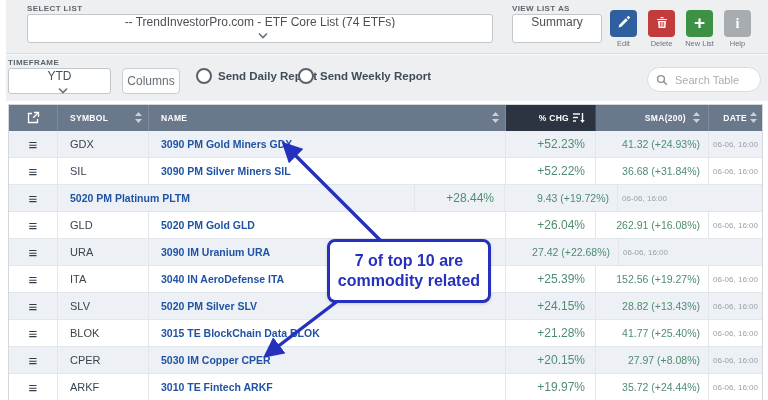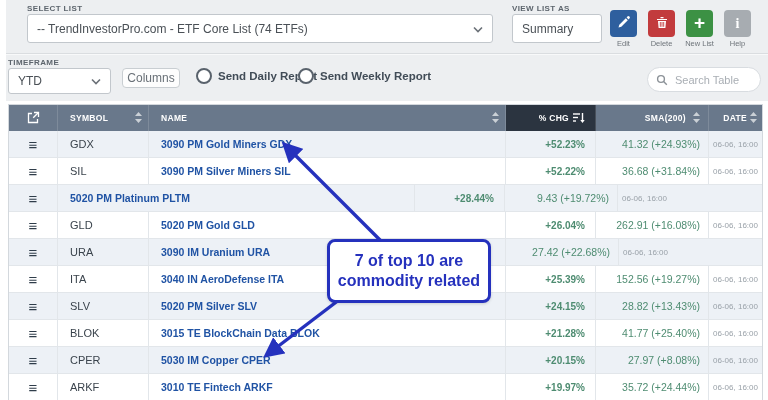--- a/index.html
+++ b/index.html
@@ -1,33 +1,33 @@
 <!DOCTYPE html>
 <html><head>
 <meta charset="utf-8">
 <style>
   html,body{margin:0;padding:0;background:#fff;font-family:"Liberation Sans",sans-serif;}
   .stage{position:relative;width:768px;height:400px;overflow:hidden;background:#fff;}
   .topbars{position:absolute;left:6px;top:0;width:762px;height:101px;background:#edeff1;}
   .tb1{position:absolute;left:0;top:0;width:100%;height:53px;}
   .tb2{position:absolute;left:0;top:53px;width:100%;height:48px;border-top:1px solid #dadde0;box-shadow:inset 0 1px 0 #f8f9fa;}
   .mini-label{position:absolute;font-size:8px;font-weight:bold;color:#5d656d;letter-spacing:.4px;}
-  .selectbox{position:absolute;display:flex;align-items:center;justify-content:space-between;background:#fff;border:1px solid #c2c7cc;border-radius:3px;padding:0 9px;font-size:12px;color:#4a5056;box-sizing:border-box;}
+  .selectbox{position:absolute;display:flex;align-items:center;justify-content:space-between;background:#fff;border:1px solid #c2c7cc;border-radius:3px;padding:0 9px;font-size:12px;color:#4a5056;box-sizing:border-box;flex-direction:column;}
   .chev{flex:0 0 auto;margin-left:6px;}
   .actions{position:absolute;left:604px;top:10px;display:flex;gap:11px;}
   .action{display:flex;flex-direction:column;align-items:center;width:27px;}
   .action-btn{width:27px;height:27px;border-radius:4px;display:flex;align-items:center;justify-content:center;color:#fff;}
   .btn-edit{background:#2e5f9e;}
   .btn-delete{background:#c23b3d;}
   .btn-new{background:#3c9144;}
   .btn-help{background:#a7acb1;}
   .action-label{font-size:7.5px;color:#6e747a;margin-top:2px;white-space:nowrap;}
   .plus-glyph{font-size:19px;font-weight:bold;line-height:1;margin-top:-2px;}
   .info-glyph{font-size:14px;font-weight:bold;font-family:"Liberation Serif",serif;}
-  .btn-columns{position:absolute;left:116px;top:14px;width:58px;height:20px;background:#fdfdfd;border:1px solid #c9ced2;border-radius:4px;display:flex;align-items:center;justify-content:center;font-size:12px;color:#697077;box-sizing:border-box;}
+  .btn-columns{position:absolute;left:116px;top:14px;width:58px;height:26px;background:#fdfdfd;border:1px solid #c9ced2;border-radius:4px;display:flex;align-items:center;justify-content:center;font-size:12px;color:#697077;box-sizing:border-box;}
   .radio-group{position:absolute;top:14px;display:flex;align-items:center;gap:6px;}
   .radio{width:12px;height:12px;border:2px solid #59626c;border-radius:50%;background:#fff;flex:0 0 auto;}
   .radio-label{font-size:11.5px;font-weight:bold;color:#414c57;white-space:nowrap;}
   .searchbox{position:absolute;left:641px;top:13px;width:114px;height:25px;border:1px solid #d8dce0;border-radius:13px;background:#fff;display:flex;align-items:center;padding:0 8px;gap:5px;box-sizing:border-box;}
   .searchbox input{border:none;outline:none;width:80px;font-size:11px;color:#555;background:transparent;font-family:"Liberation Sans",sans-serif;}
   .searchbox input::placeholder{color:#a9aeb4;}
   
   .tbl{position:absolute;left:8px;top:104px;width:755px;border:1px solid #d3d8dd;border-bottom:none;box-sizing:border-box;}
   .thead{display:flex;height:26px;background:#69788b;}
   .th{display:flex;align-items:center;font-size:8.5px;font-weight:bold;color:#fff;letter-spacing:.3px;box-sizing:border-box;border-right:1px solid rgba(255,255,255,.14);}
@@ -40,21 +40,21 @@
   .th-date{width:53px;justify-content:flex-end;gap:3px;padding-right:5px;}
   .trow{display:flex;height:27px;background:#fff;border-bottom:1px solid #e2e6ea;box-sizing:border-box;}
   .trow.shaded{background:#edf1f6;}
   .c{display:flex;align-items:center;box-sizing:border-box;border-right:1px solid #e2e6ea;font-size:11px;overflow:hidden;white-space:nowrap;}
   .c:last-child{border-right:none;}
   .c-menu{width:49px;justify-content:center;}
   .burger{font-size:15px;color:#2f3d4a;line-height:1;cursor:pointer;}
   .c-sym{width:91px;padding-left:12px;color:#3a434c;}
   .c-name{width:357px;padding-left:12px;}
   .lnk{color:#2053a4;font-weight:bold;font-size:10.5px;text-decoration:none;cursor:pointer;}
-  .c-chg{width:90px;justify-content:flex-end;padding-right:10px;color:#4e8c71;font-weight:bold;font-size:10px;}
+  .c-chg{width:90px;justify-content:flex-end;padding-right:10px;color:#4e8c71;font-weight:normal;font-size:12px;}
   .c-sma{width:113px;justify-content:flex-end;padding-right:8px;color:#4e8c71;font-size:10.5px;}
   .c-date{width:53px;justify-content:center;color:#99a1a8;font-size:8px;}
   
   .overlay{position:absolute;left:0;top:0;width:768px;height:400px;pointer-events:none;z-index:5;}
   .callout{position:absolute;left:327px;top:239px;width:158px;height:58px;background:#fff;border:3px solid #2531bd;border-radius:8px;display:flex;flex-direction:column;align-items:center;justify-content:center;z-index:6;box-shadow:0 1px 3px rgba(0,0,0,.15);}
   .callout div{font-size:16px;font-weight:bold;color:#2531bd;line-height:1.25;}
 </style>
 </head>
 <body>
 

